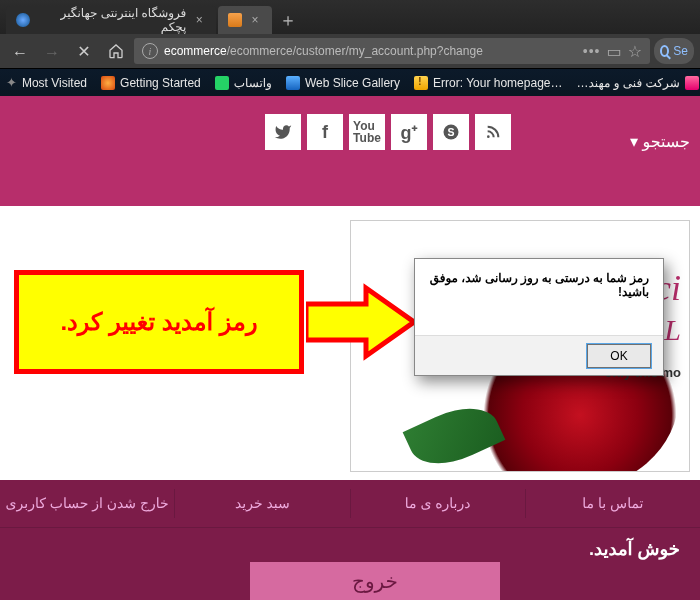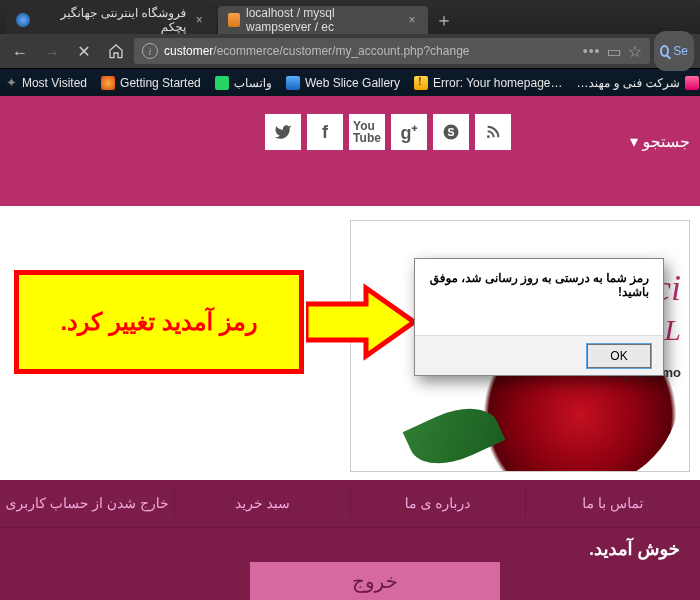--- a/index.html
+++ b/index.html
@@ -17,21 +17,21 @@
   .newtab { width:28px;height:28px;display:flex;align-items:center;justify-content:center;color:#bbb;font-size:18px; }
 
   .addrbar { height:34px; background:#3a3a3a; display:flex; align-items:center; padding:0 6px; gap:4px; }
   .nav-btn { width:28px;height:28px;display:flex;align-items:center;justify-content:center;color:#ccc;font-size:16px;border-radius:3px; }
   .nav-btn.disabled { color:#666; }
   .urlbox { flex:1; height:26px; background:#555; border-radius:3px; display:flex; align-items:center; padding:0 8px; gap:6px; }
   .url-i { width:16px;height:16px;border:1px solid #aaa;border-radius:50%;display:flex;align-items:center;justify-content:center;font-size:10px;color:#aaa;font-family:serif;font-style:italic; }
   .url-text { color:#bbb; font-size:12px; white-space:nowrap; overflow:hidden; flex:1; }
   .url-text .host { color:#fff; }
   .ellipsis3 { color:#aaa;font-size:14px;letter-spacing:1px; }
-  .search-stub { width:40px;height:40px;background:#555;border-radius:12px;display:flex;align-items:center;padding:0 6px;color:#8fbfff;font-size:12px;gap:4px; }
+  .search-stub { width:40px;height:26px;background:#555;border-radius:12px;display:flex;align-items:center;padding:0 6px;color:#8fbfff;font-size:12px;gap:4px; }
   .mag { width:12px;height:12px;border:2px solid #8fbfff;border-radius:50%;position:relative; }
   .mag::after{content:"";position:absolute;width:5px;height:2px;background:#8fbfff;bottom:-3px;right:-4px;transform:rotate(45deg);}
 
   .bmbar { height:28px; background:linear-gradient(#0c1a2a,#0a1622); display:flex; align-items:center; padding:0 6px; gap:14px; border-top:1px solid #000; }
   .bm { display:flex;align-items:center;gap:5px;color:#e6e6e6;font-size:12px;white-space:nowrap; }
   .bm .ic { width:14px;height:14px;display:inline-block;border-radius:2px; }
   .ic-star{ color:#888;font-size:13px; }
   .ic-ff{ background:radial-gradient(circle,#ffae42,#d9480f);border-radius:50%; }
   .ic-wa{ background:#25d366;border-radius:50%; }
   .ic-ie{ background:linear-gradient(#5bb0ff,#1664c0);border-radius:2px; }
@@ -79,39 +79,38 @@
 <body>
 
 <div class="tabbar">
   <div class="tab inactive">
     <span class="favicon fav-globe"></span>
     <span style="direction:rtl;overflow:hidden;text-overflow:ellipsis;">فروشگاه اینترنتی جهانگیر پچکم</span>
     <span class="tab-close">×</span>
   </div>
   <div class="tab active">
     <span class="favicon fav-pma"></span>
-    <span style="overflow:hidden;text-overflow:ellipsis;">localhost / mysql wampserver / ec</span>
     <span class="tab-close">×</span>
   </div>
   <div class="newtab">＋</div>
 </div>
 
 <div class="addrbar">
   <div class="nav-btn">←</div>
   <div class="nav-btn disabled">→</div>
   <div class="nav-btn">✕</div>
   <div class="nav-btn">
     <svg width="16" height="16" viewBox="0 0 24 24" fill="none" stroke="#ccc" stroke-width="2">
         <path d="M3 11l9-8 9 8v10a1 1 0 0 1-1 1h-5v-7h-6v7H4a1 1 0 0 1-1-1z"></path>
       </svg>
   </div>
   <div class="urlbox">
     <span class="url-i">i</span>
     <span class="url-text">
-      <span class="host">customer</span><span>/ecommerce/customer/my_account.php?change</span>
+      <span class="host">ecommerce</span><span>/ecommerce/customer/my_account.php?change</span>
     </span>
     <span class="ellipsis3">•••</span>
     <span style="color:#aaa;">▭</span>
     <span style="color:#aaa;">☆</span>
   </div>
   <div class="search-stub">
     <span class="mag"></span>
     <span>Se</span>
   </div>
 </div>

